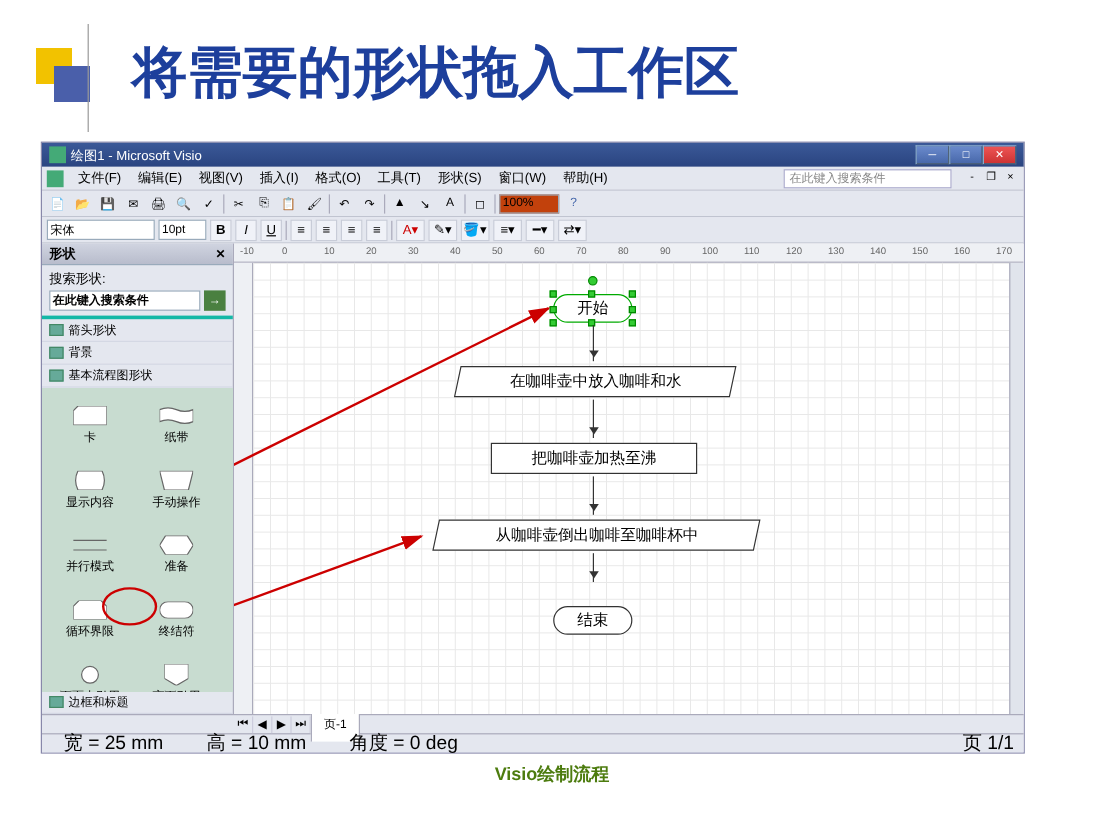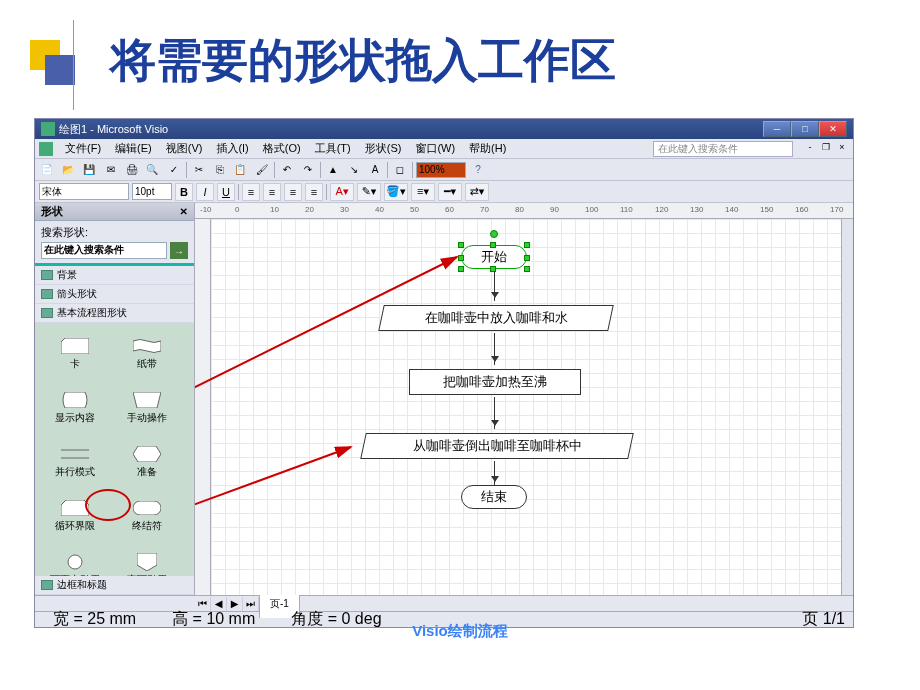--- a/index.html
+++ b/index.html
@@ -77,21 +77,21 @@
   .red-arrow { position: absolute; pointer-events: none; }
   
   .page-tabs { height: 16px; background: #e4e7ef; border-top: 1px solid #aab; display: flex; align-items: center; font-size: 10px; }
   .tab-nav { width: 16px; height: 14px; display: flex; align-items: center; justify-content: center; border-right: 1px solid #ccd; }
   .page-tab { padding: 7px 10px; background: #fff; border: 1px solid #aab; border-bottom: none; font-size: 10px; }
   
   .status-bar { height: 16px; background: #e4e7ef; border-top: 1px solid #aab; display: flex; align-items: center; font-size: 16px; padding: 0 8px; gap: 16px; }
   .status-cell { padding: 0 10px; }
   .page-info { margin-left: auto; }
   
-  .footer-text { position: absolute; left: 0; right: 0; bottom: 49px; text-align: center; font-size: 15px; color: #3b82f6; font-weight: bold; z-index: 5; margin-top: 38px; }
+  .footer-text { position: absolute; left: 0; right: 0; bottom: 35px; text-align: center; font-size: 15px; color: #4d7c0f; font-weight: bold; z-index: 5; margin-top: 38px; }
 </style>
 </head>
 <body>
 
 <div class="slide-header">
   <div class="header-decoration">
     <div class="yellow-sq"></div>
     <div class="blue-sq"></div>
   </div>
   <div class="vline"></div>
@@ -189,25 +189,25 @@
       </div>
       <div class="search-area">
         <div>搜索形状:</div>
         <div class="search-row">
           <div class="search-input"><b>在此键入搜索条件</b></div>
           <div class="search-go">→</div>
         </div>
       </div>
       <div class="stencil-item">
           <div class="stencil-icon"></div>
-          <span>背景</span>
+          <span>箭头形状</span>
         </div>
       <div class="stencil-item">
           <div class="stencil-icon"></div>
-          <span>箭头形状</span>
+          <span>背景</span>
         </div>
       <div class="stencil-item">
           <div class="stencil-icon"></div>
           <span>基本流程图形状</span>
         </div>
 
       <div class="shapes-grid" style="position:relative;">
         <div class="shape-row">
           <div class="shape-cell">
               <div class="shape-icon">
@@ -356,21 +356,21 @@
         <div class="flow-shape" style="left:198px; top:150px; width:172px; height:26px;">
             <span>把咖啡壶加热至沸</span>
           </div>
         <div class="arrow-down" style="left:283px; top:178px; height:32px;"></div>
 
         <div class="flow-shape process-skew" style="left:152px; top:214px; width:268px; height:26px;">
             <span>从咖啡壶倒出咖啡至咖啡杯中</span>
           </div>
         <div class="arrow-down" style="left:283px; top:242px; height:24px;"></div>
 
-        <div class="flow-shape terminator" style="left:250px; top:266px; width:66px; height:24px;">
+        <div class="flow-shape terminator" style="left:250px; top:286px; width:66px; height:24px;">
             <span>结束</span>
           </div>
 
         <svg class="red-arrow" style="left:-50px; top:30px;" width="310" height="160">
           <defs>
               <marker id="ah1" markerWidth="10" markerHeight="10" refX="8" refY="3" orient="auto">
                 <polygon points="0,0 9,3 0,6" fill="#c00"></polygon>
               </marker>
             </defs>
           <line x1="0" y1="155" x2="296" y2="8" stroke="#c00" stroke-width="2" marker-end="url(#ah1)"></line>

